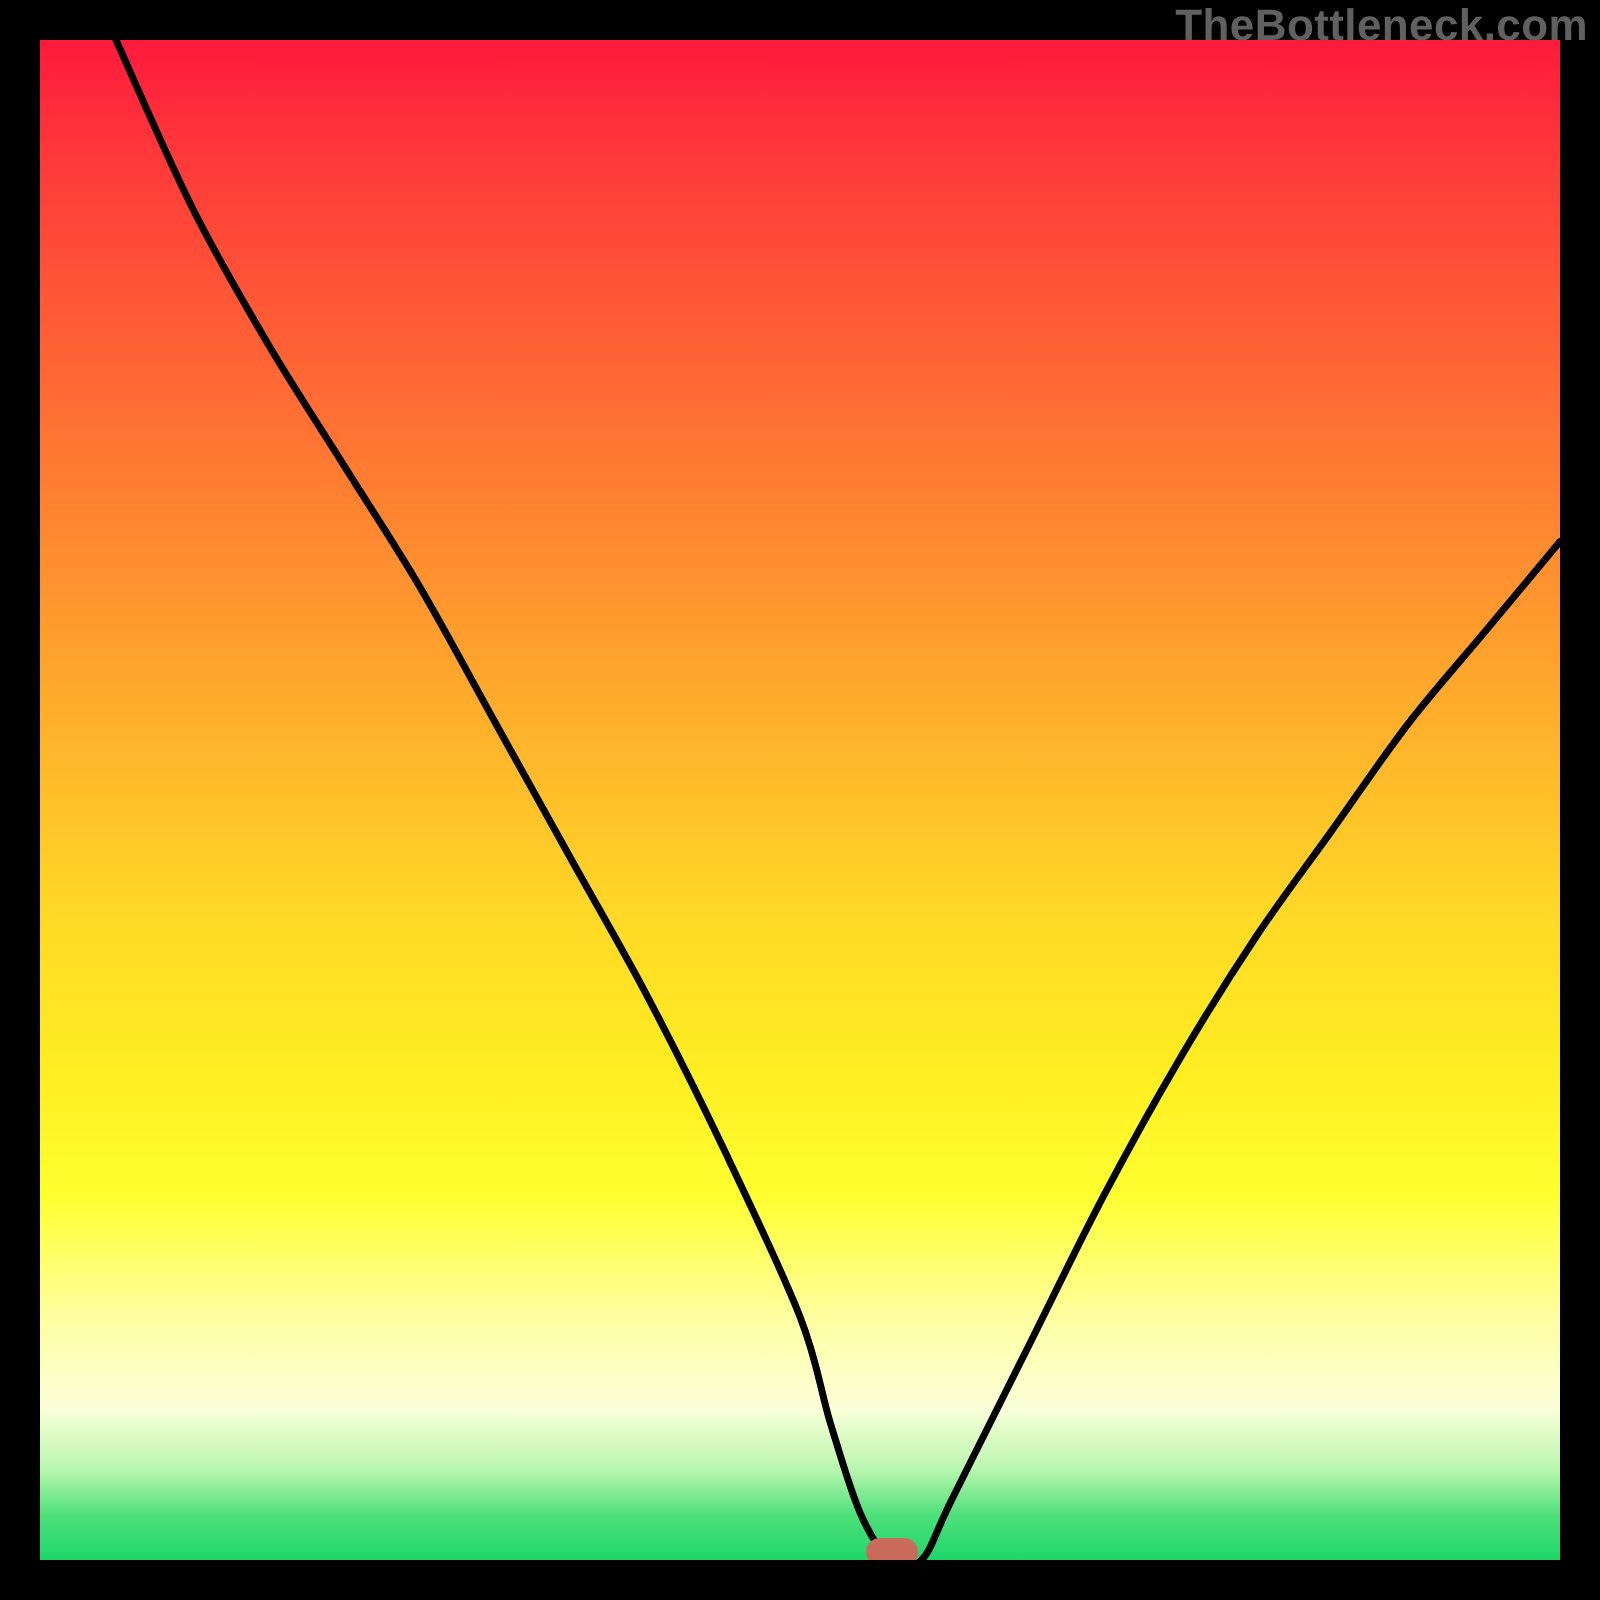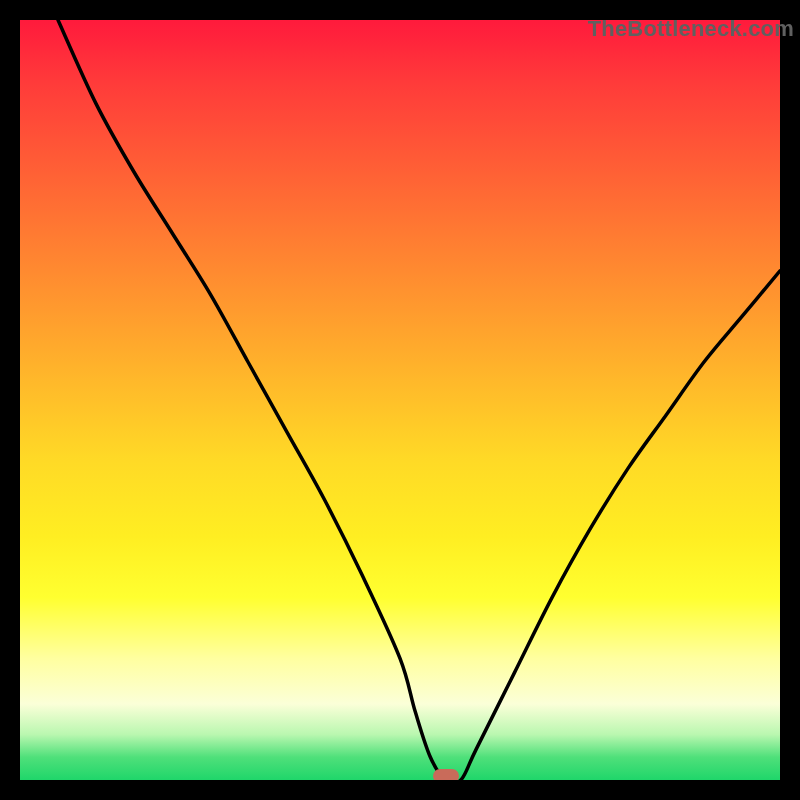--- a/index.html
+++ b/index.html
@@ -54,21 +54,21 @@
   .marker {
     position: absolute;
     width: 26px;
     height: 14px;
     border-radius: 7px;
     background: #c96b5a;
     transform: translate(-50%, -50%);
   }
   .watermark {
     position: absolute;
-    top: 16px;
+    top: 0px;
     right: 6px;
     font-family: Arial, Helvetica, sans-serif;
     font-size: 22px;
     font-weight: 600;
     color: #606060;
     letter-spacing: 0.2px;
   }
 </style>
 </head>
 <body>

